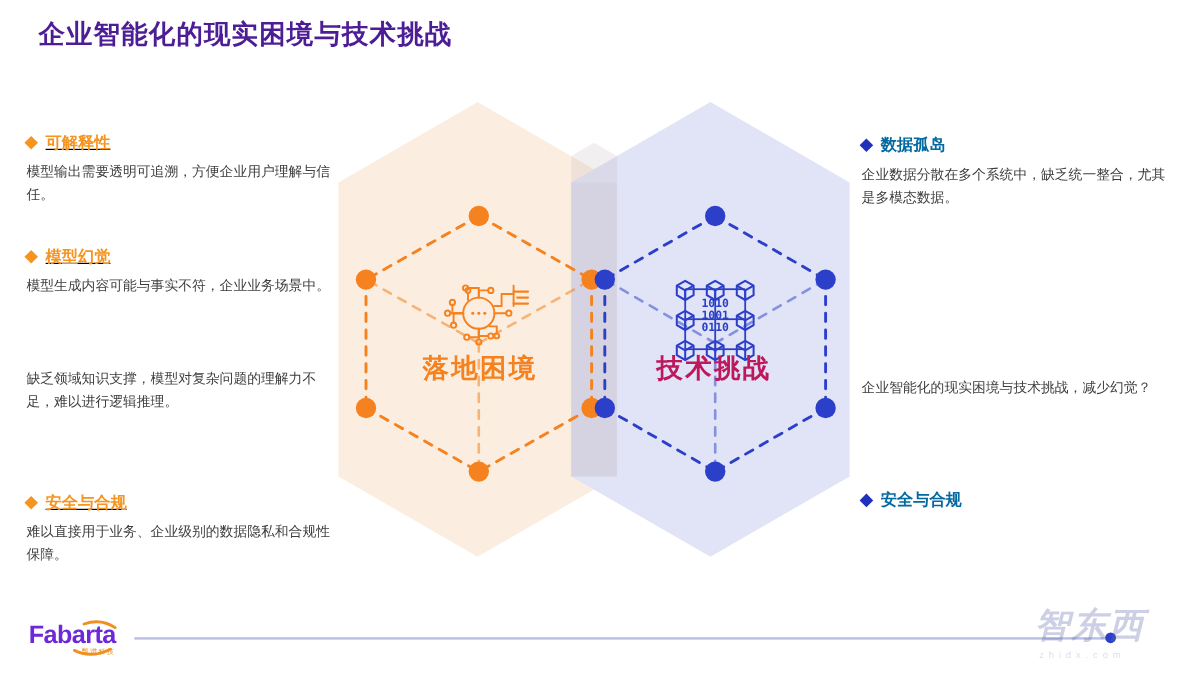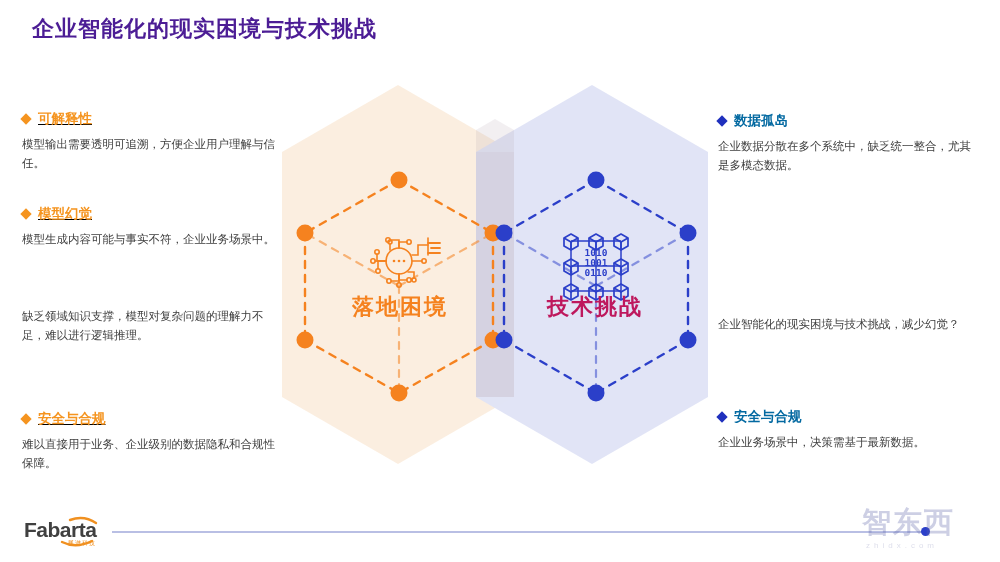--- a/index.html
+++ b/index.html
@@ -75,38 +75,38 @@
   #footer-line{
     position:absolute;left:112px;top:531px;width:812px;height:2px;
     background:#b9bfe4;
   }
   #footer-dot{
     position:absolute;left:921px;top:527px;width:9px;height:9px;
     border-radius:50%;background:#2b3fc9;
   }
   #logo{position:absolute;left:22px;top:512px;width:90px;height:40px;}
   #logo-word{
-    font-size:21px;font-weight:bold;color:#404040;
+    font-size:21px;font-weight:bold;color:#6d28d9;
     letter-spacing:-0.5px;line-height:1;
     position:absolute;left:2px;top:7px;
   }
   #logo-sub{
     position:absolute;left:46px;top:27px;
     font-size:6px;color:#f09020;letter-spacing:1px;
     white-space:nowrap;
   }
 
   
   #watermark{
     position:absolute;left:862px;top:508px;
     width:132px;height:48px;opacity:.30;
   }
   #wm-text{
     font-size:29px;font-weight:bold;color:#5b63a8;
-    letter-spacing:2px;line-height:1;position:absolute;left:0;top:0;
+    letter-spacing:2px;line-height:1;position:absolute;left:0;top:0;font-style:italic;
   }
   #wm-sub{
     position:absolute;left:4px;top:33px;
     font-size:8px;letter-spacing:4px;color:#8f93bd;
   }
 </style>
 </head>
 <body>
 
 <div id="slide">
@@ -318,21 +318,20 @@
 
   <div class="block col-right" style="top:308px;">
     <div class="body">企业智能化的现实困境与技术挑战，减少幻觉？</div>
   </div>
 
   <div class="block col-right" style="top:408px;">
     <div class="head">
       <span class="dia"></span>
       <span class="t">安全与合规</span>
     </div>
-    <div class="body">企业业务场景中，决策需基于最新数据。</div>
   </div>
 
   <div id="footer-line"></div>
   <div id="footer-dot"></div>
 
   <div id="logo">
     <svg width="90" height="40" viewBox="0 0 90 40" xmlns="http://www.w3.org/2000/svg" style="position:absolute;left:0;top:0;">
       <path d="M48 8 q14 -5 26 3" stroke="#f09020" stroke-width="2.4" fill="none" stroke-linecap="round"></path>
       <path d="M40 30 q14 7 30 -1" stroke="#f09020" stroke-width="2.4" fill="none" stroke-linecap="round"></path>
     </svg>

